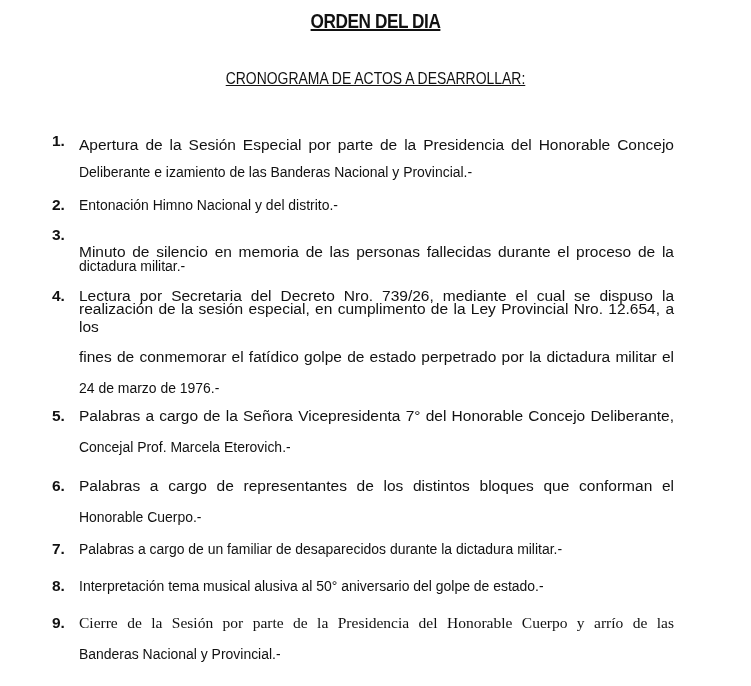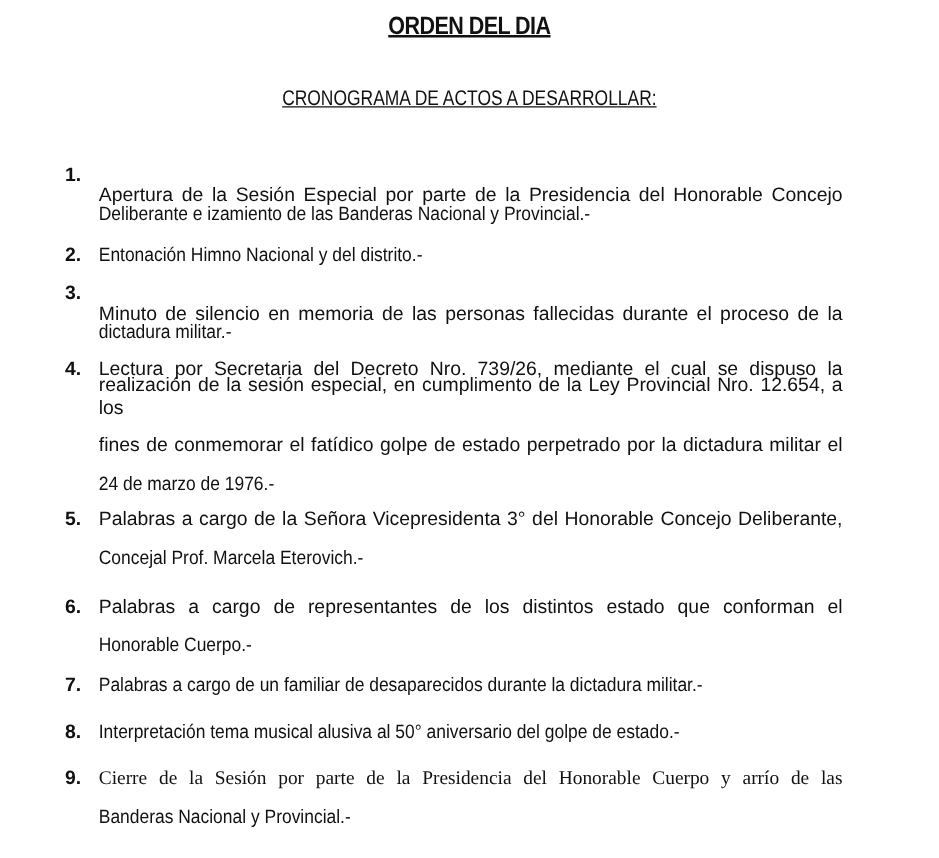--- a/index.html
+++ b/index.html
@@ -14,47 +14,47 @@
 </head>
 <body>
 
 <div>
   <div class="title">ORDEN DEL DIA</div>
   <div class="subtitle">CRONOGRAMA DE ACTOS A DESARROLLAR:</div>
 
   <div id="agenda-list">
       <div class="item" style="top: 132px;">
         <span class="num">1.</span>
-        <span class="line just" style="top: 16px;">Apertura de la Sesión Especial por parte de la Presidencia del Honorable Concejo</span>
+        <span class="line just" style="top: 4px;">Apertura de la Sesión Especial por parte de la Presidencia del Honorable Concejo</span>
         <span class="line" style="top: 30.5px; transform: scaleX(0.9);">Deliberante e izamiento de las Banderas Nacional y Provincial.-</span>
       </div>
       <div class="item" style="top: 196px;">
         <span class="num">2.</span>
         <span class="line" style="top: 0px; transform: scaleX(0.9);">Entonación Himno Nacional y del distrito.-</span>
       </div>
       <div class="item" style="top: 226px;">
         <span class="num">3.</span>
         <span class="line just" style="top: 0px; margin-top: 17px;">Minuto de silencio en memoria de las personas fallecidas durante el proceso de la</span>
         <span class="line" style="top: 30.5px; transform: scaleX(0.9);">dictadura militar.-</span>
       </div>
       <div class="item" style="top: 287px;">
         <span class="num">4.</span>
         <span class="line just" style="top: 0px;">Lectura por Secretaria del Decreto Nro. 739/26, mediante el cual se dispuso la</span>
         <span class="line just" style="top: 13px;">realización de la sesión especial, en cumplimento de la Ley Provincial Nro. 12.654, a los</span>
         <span class="line just" style="top: 61px;">fines de conmemorar el fatídico golpe de estado perpetrado por la dictadura militar el</span>
         <span class="line" style="top: 91.5px; transform: scaleX(0.9);">24 de marzo de 1976.-</span>
       </div>
       <div class="item" style="top: 407px;">
         <span class="num">5.</span>
-        <span class="line just" style="top: 0px;">Palabras a cargo de la Señora Vicepresidenta 3° del Honorable Concejo Deliberante,</span>
+        <span class="line just" style="top: 0px;">Palabras a cargo de la Señora Vicepresidenta 7° del Honorable Concejo Deliberante,</span>
         <span class="line" style="top: 30.5px; transform: scaleX(0.9);">Concejal Prof. Marcela Eterovich.-</span>
       </div>
       <div class="item" style="top: 477px;">
         <span class="num">6.</span>
-        <span class="line just" style="top: 0px;">Palabras a cargo de representantes de los distintos estado que conforman el</span>
+        <span class="line just" style="top: 0px;">Palabras a cargo de representantes de los distintos bloques que conforman el</span>
         <span class="line" style="top: 30.5px; transform: scaleX(0.9);">Honorable Cuerpo.-</span>
       </div>
       <div class="item" style="top: 540px;">
         <span class="num">7.</span>
         <span class="line" style="top: 0px; transform: scaleX(0.9);">Palabras a cargo de un familiar de desaparecidos durante la dictadura militar.-</span>
       </div>
       <div class="item" style="top: 577px;">
         <span class="num">8.</span>
         <span class="line" style="top: 0px; transform: scaleX(0.9);">Interpretación tema musical alusiva al 50°  aniversario del golpe de estado.-</span>
       </div>

